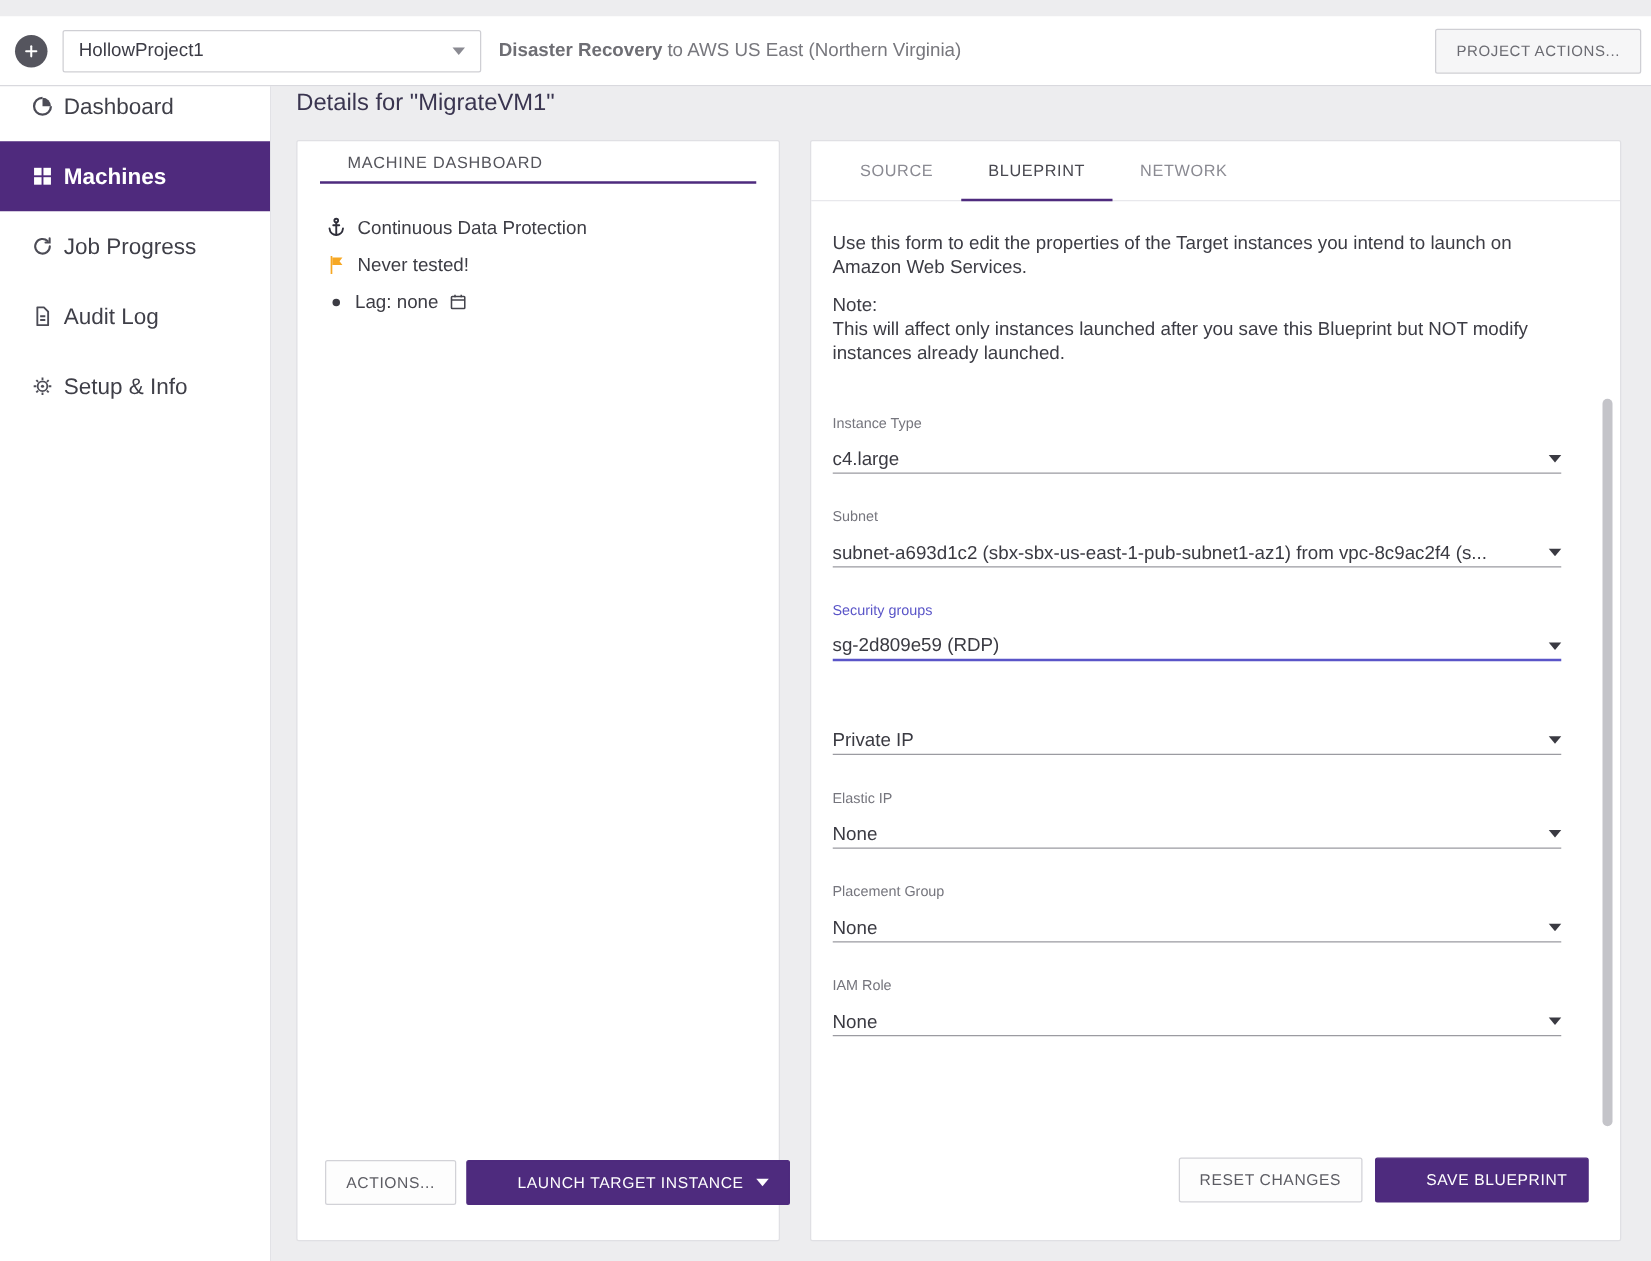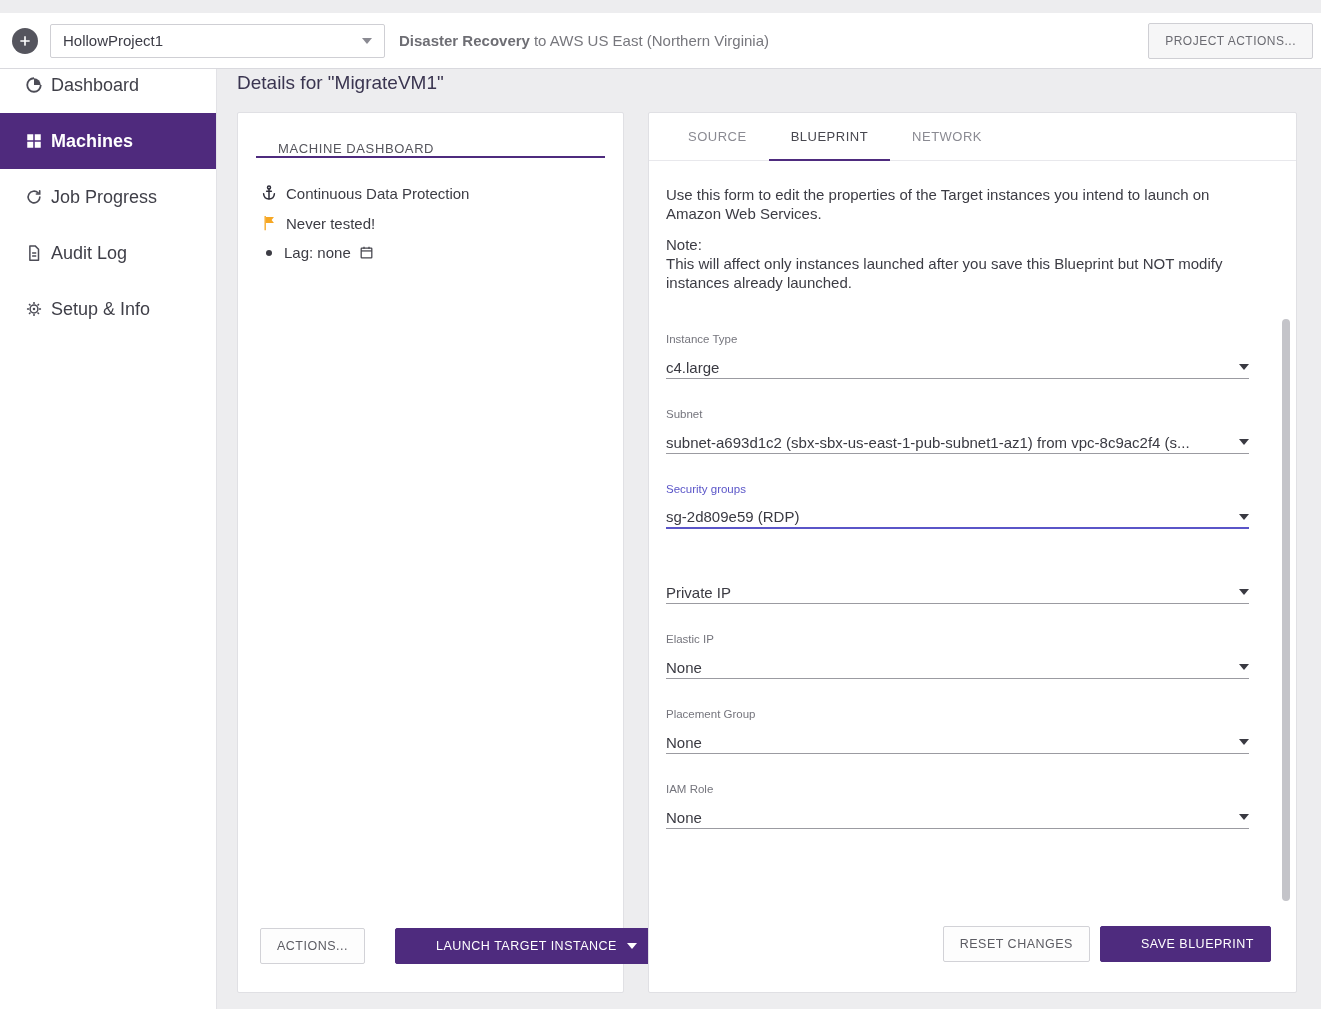--- a/index.html
+++ b/index.html
@@ -65,30 +65,30 @@
   .card {
     position:absolute; top:112px; background:#fff;
     border:1px solid #e0e0e4; border-radius:2px;
     display:flex; flex-direction:column;
   }
   .card-left  { left:237px; width:387px; height:881px; }
   .card-right { left:648px; width:649px; height:881px; }
 
   
   .mp-tabbar {
-    margin:0 18px; height:45px; border-bottom:2px solid #4e2b7e;
-    display:flex; align-items:flex-end; cursor:pointer;
+    margin:0 18px; height:34px; border-bottom:2px solid #4e2b7e;
+    display:flex; align-items:center; cursor:pointer;
   }
   .mp-tab-label { margin-left:22px; font-size:13px; letter-spacing:.6px; color:#55555c; }
   .mp-status { padding:26px 20px 0 22px; }
   .mp-row { display:flex; align-items:center; margin-bottom:12px; font-size:15px; color:#3c3c44; }
   .mp-row .icon { width:18px; height:18px; margin-right:8px; display:flex; flex-shrink:0; }
   .dot { width:6px; height:6px; border-radius:50%; background:#3c3c44; margin:0 12px 0 6px; flex-shrink:0; }
   .cal-icon { width:15px; height:15px; margin-left:8px; display:flex; cursor:pointer; }
-  .mp-actions { margin-top:auto; display:flex; gap:30px; padding:0 18px 28px 22px; }
+  .mp-actions { margin-top:auto; display:flex; gap:8px; padding:0 18px 28px 22px; }
 
   .btn {
     height:36px; display:inline-flex; align-items:center; justify-content:center;
     font-size:12.5px; letter-spacing:.5px; border-radius:2px; cursor:pointer;
     padding:0 16px; white-space:nowrap;
   }
   .btn-light { background:#fdfdfd; border:1px solid #d2d2d7; color:#5c5c63; }
   .btn-primary { background:#4e2b7e; border:1px solid #4e2b7e; color:#fff;padding-left:40px; }
   .btn-primary .caret-down { border-top-color:#fff; margin-left:10px; }
 

